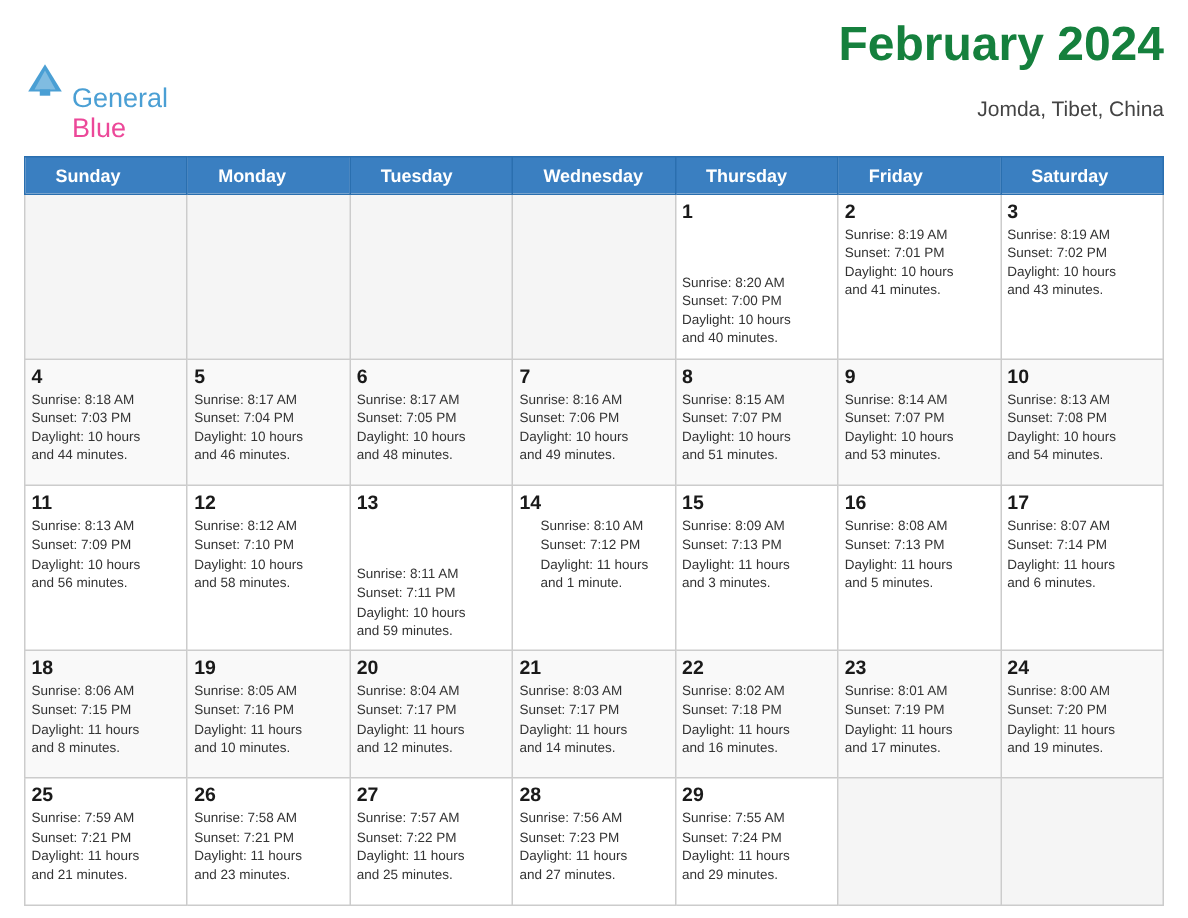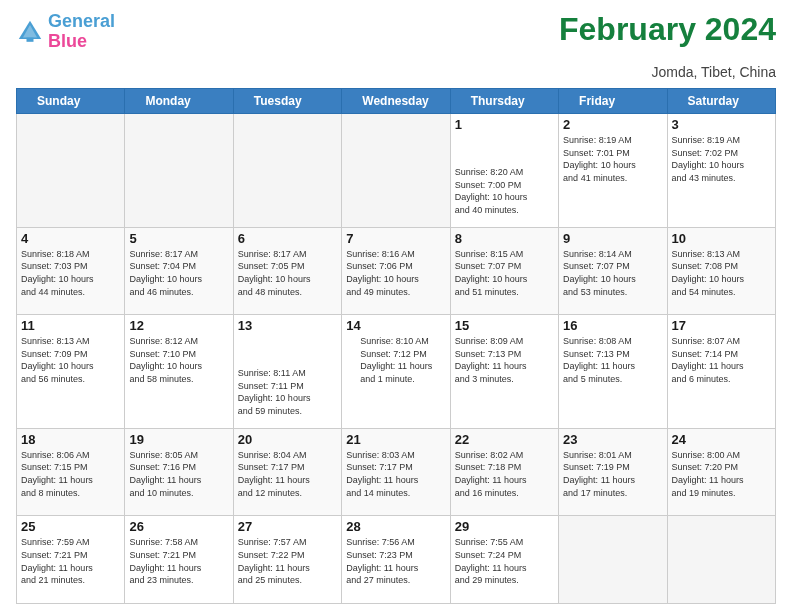--- a/index.html
+++ b/index.html
@@ -23,23 +23,24 @@
       align-items: flex-start;
       margin-bottom: 8px;
     }
     .logo {
       display: flex;
       align-items: center;
       gap: 4px;
     }
     .logo-text {
       font-size: 18px;
-      font-weight: bold;
+      font-weight: normal;
       color: #1a1a1a;
       line-height: 1.1;
+      margin-top: 44px;
     }
     .logo-text span {
       color: #4a9fd4;
     }
     .logo-icon {
       width: 28px;
       height: 28px;
     }
     .title-block {
       text-align: right;

